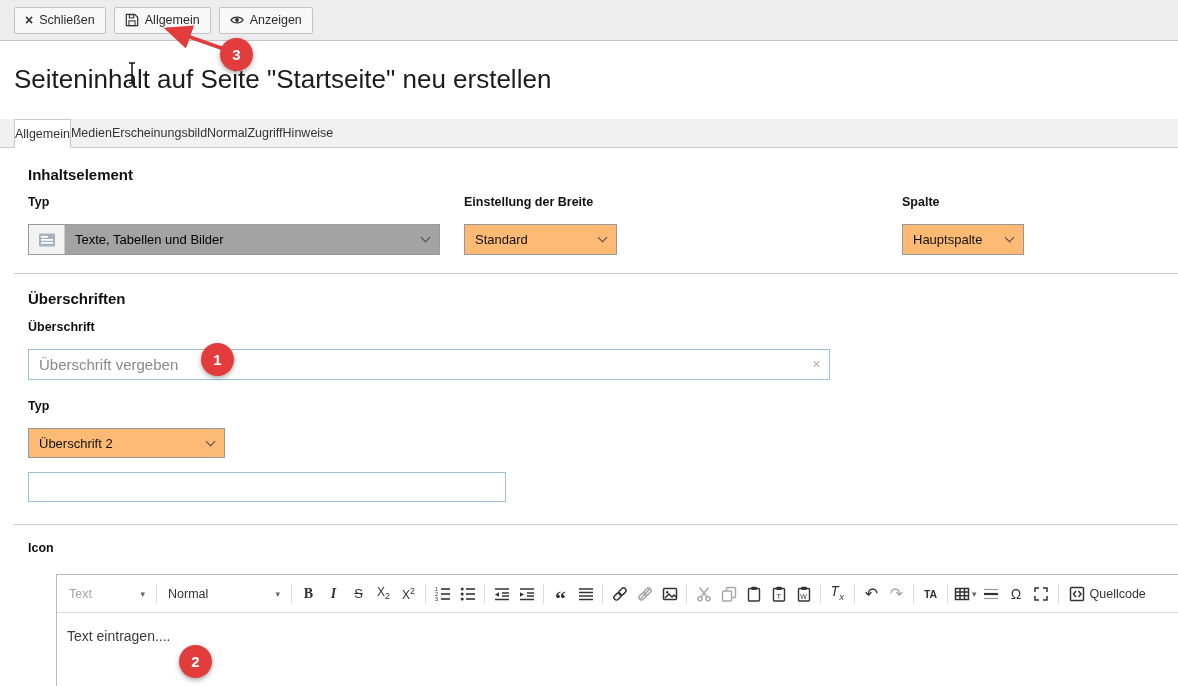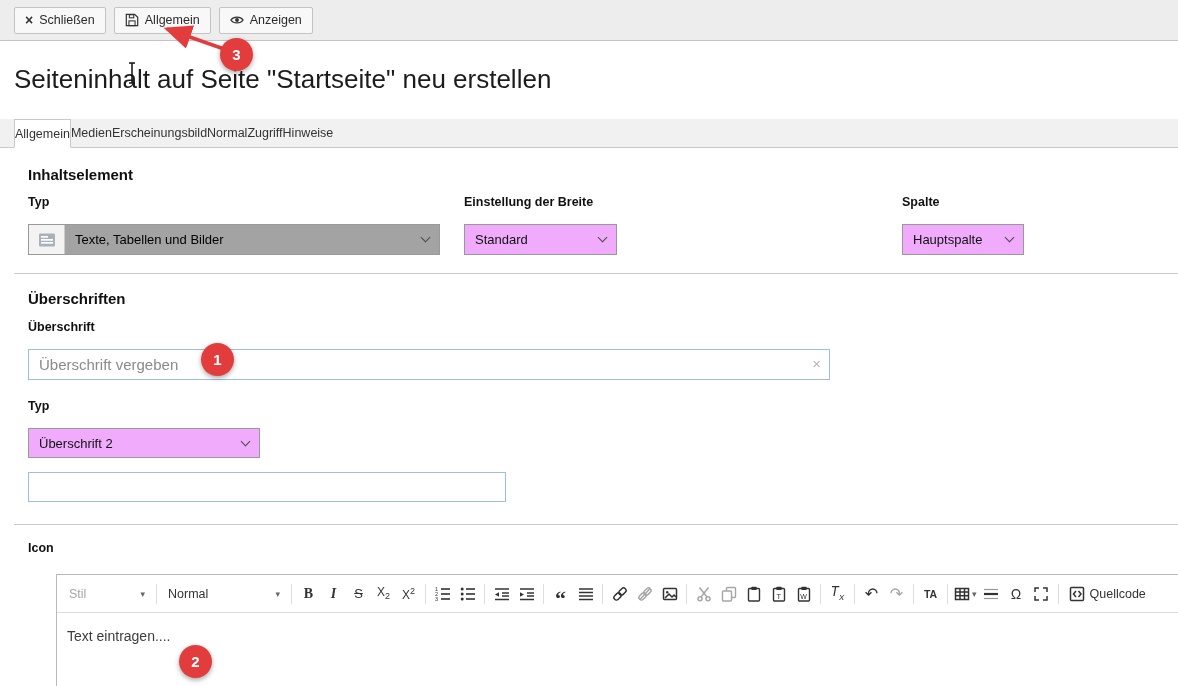--- a/index.html
+++ b/index.html
@@ -29,41 +29,41 @@
   .sec-heading { margin-top:18px; font-size:15px; font-weight:700; color:#111; }
   .sec-heading.u { margin-top:16px; }
   .f-label { font-size:12.5px; font-weight:700; color:#111; line-height:15px; }
   .row { display:flex; margin-top:12px; }
   .col { display:flex; flex-direction:column; }
   .col .f-label { margin-bottom:14px; }
   .c1 { width:412px; }
   .c2 { width:153px; margin-left:24px; }
   .c3 { width:122px; margin-left:285px; }
 
-  .select { border:1px solid #999; background:#f0abfc; height:31px; display:flex;
+  .select { border:1px solid #999; background:#fdba74; height:31px; display:flex;
     align-items:center; justify-content:space-between; padding:0 10px; font-size:13px; color:#111; cursor:default; }
   .schev { width:7px; height:7px; border-right:1.6px solid #4a4a4a; border-bottom:1.6px solid #4a4a4a;
     transform:rotate(45deg); margin-top:-4px; flex:0 0 auto; margin-left:8px; }
   .type-select { border:1px solid #999; height:31px; display:flex; align-items:stretch; background:#a3a3a3; }
   .type-icon-box { width:36px; background:#f3f3f3; border-right:1px solid #ccc;
     display:flex; align-items:center; justify-content:center; }
   .type-body { flex:1; display:flex; align-items:center; justify-content:space-between;
     padding:0 10px; font-size:13px; }
 
   .divider { border-top:1px solid #ccc; margin-left:14px; }
   .d1 { margin-top:18px; } .d2 { margin-top:22px; }
 
   .lbl-m1 { margin-top:13px; } .lbl-m2 { margin-top:19px; } .lbl-m3 { margin-top:21px; } .lbl-m4 { margin-top:16px; }
 
   .input-wrap { position:relative; width:802px; margin-top:14px; }
   .text-input { width:100%; height:31px; border:1px solid #9ebfd8; padding:0 28px 0 10px;
     font-size:15px; font-family:"Liberation Sans",sans-serif; color:#111; outline:none; }
   .text-input::placeholder { color:#8a8a8a; opacity:1; }
   .clear-x { position:absolute; right:9px; top:6px; color:#b5b5b5; font-size:15px; line-height:18px; cursor:default; }
-  .sel-197 { width:232px; margin-top:14px; height:30px; }
+  .sel-197 { width:197px; margin-top:14px; height:30px; }
   .input-478 { width:478px; height:30px; margin-top:14px; border:1px solid #9ebfd8;
     font-size:13px; padding:0 10px; outline:none; }
 
   
   .editor { margin:18px 0 0 28px; width:1150px; border:1px solid #b9b9b9; background:#fff; }
   .rte-toolbar { display:flex; align-items:center; padding:6px 6px; gap:2px;
     border-bottom:1px solid #dcdcdc; white-space:nowrap; }
   .tbtn { height:25px; min-width:23px; display:inline-flex; align-items:center; justify-content:center;
     color:#333; font-size:13px; cursor:default; padding:0 1px; }
   .tbtn svg { display:block; }
@@ -182,21 +182,21 @@
   <input class="input-478" type="text" style="">
 </div>
 
 <div class="divider d2"></div>
 
 <div class="section">
   <div class="f-label lbl-m4">Icon</div>
   <div class="editor">
     <div class="rte-toolbar">
         <span class="tbtn combo dis" style="width: 88px;">
-          <span class="combo-label">Stil</span>
+          <span class="combo-label">Text</span>
           <span class="caret">▾</span>
         </span>
         <span class="tsep"></span>
         <span class="tbtn combo" style="width: 124px;">
           <span class="combo-label">Normal</span>
           <span class="caret">▾</span>
         </span>
         <span class="tsep"></span>
         <span class="tbtn">
           <b style="font-family:'Liberation Serif',serif;font-size:14px">B</b>

